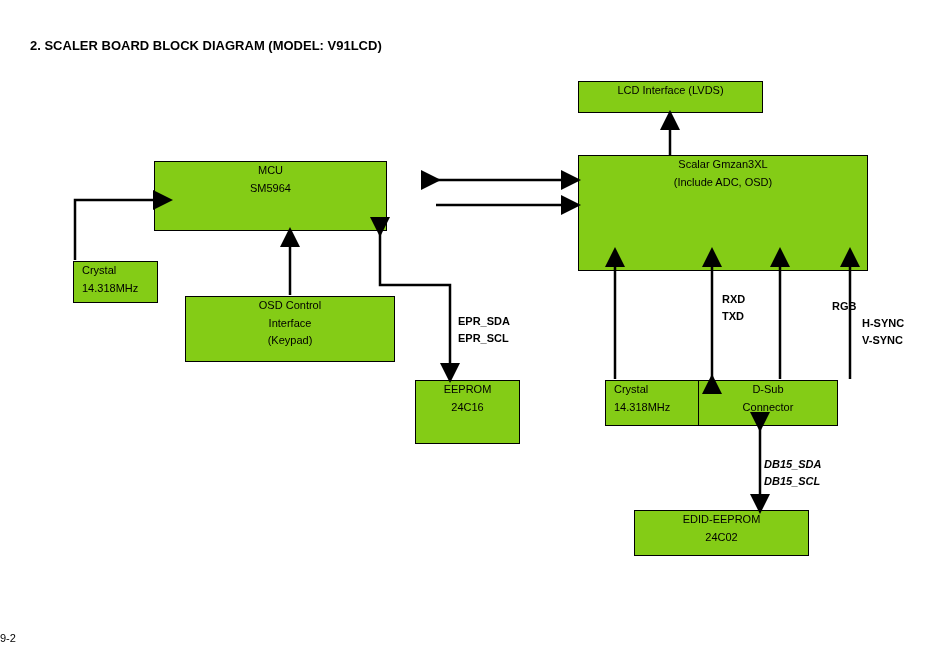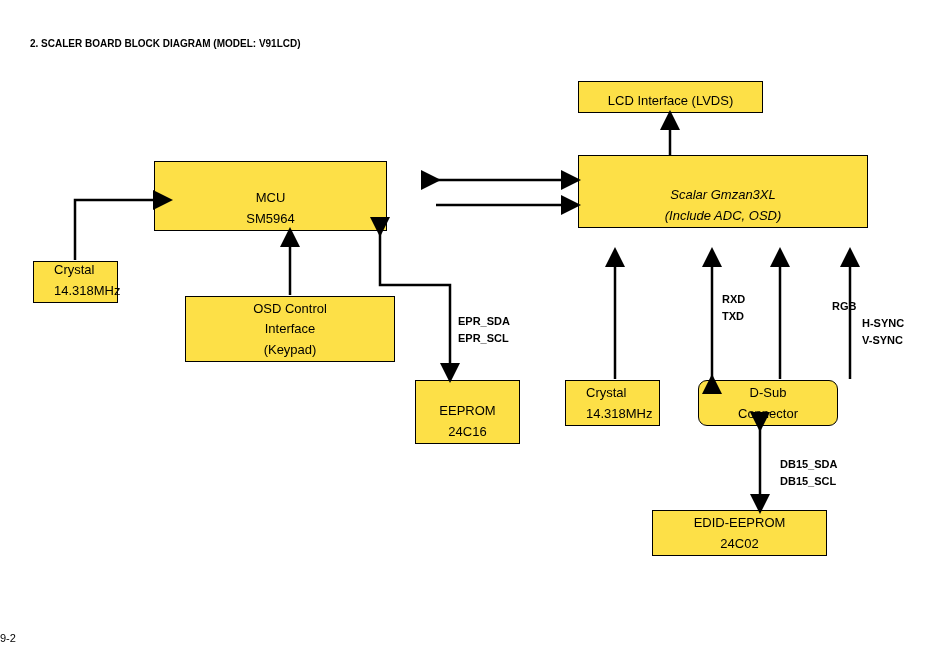--- a/index.html
+++ b/index.html
@@ -8,39 +8,40 @@
     font-family: Arial, Helvetica, sans-serif;
     background: #fff;
     width: 950px;
     height: 672px;
     position: relative;
   }
   .title {
     position: absolute;
     left: 30px;
     top: 38px;
-    font-size: 10px;
+    font-size: 13px;
     font-weight: bold;
   }
   .box {
     position: absolute;
     border: 1px solid #000;
-    font-size: 13px;
+    font-size: 11px;
     text-align: center;
     display: flex;
     flex-direction: column;
-    justify-content: flex-end;
+    justify-content: flex-start;
     align-items: center;
     line-height: 1.6;
-    background: #fde047;
+    background: #84cc16;
   }
   .box.left-align {
     align-items: flex-start;
-    padding-left: 20px;
+    padding-left: 8px;
     text-align: left;
+    margin-left: 40px;
   }
   .signal {
     position: absolute;
     font-size: 11px;
     font-weight: bold;
     line-height: 1.5;
   }
   .page-num {
     position: absolute;
     left: 0;
@@ -71,21 +72,21 @@
 
 <div class="box" style="left:578px; top:81px; width:185px; height:32px;">
   <span>LCD Interface (LVDS)</span>
 </div>
 
 <div class="box" style="left:154px; top:161px; width:233px; height:70px;">
   <span>MCU</span>
   <span>SM5964</span>
 </div>
 
-<div class="box" style="left:578px; top:155px; width:290px; height:73px;font-style:italic;">
+<div class="box" style="left:578px; top:155px; width:290px; height:116px;">
   <span>Scalar Gmzan3XL</span>
   <span>(Include ADC, OSD)</span>
 </div>
 
 <div class="box left-align" style="left:33px; top:261px; width:85px; height:42px;">
   <span>Crystal</span>
   <span>14.318MHz</span>
 </div>
 
 <div class="box" style="left:185px; top:296px; width:210px; height:66px;">
@@ -97,26 +98,26 @@
 <div class="box" style="left:415px; top:380px; width:105px; height:64px;">
   <span>EEPROM</span>
   <span>24C16</span>
 </div>
 
 <div class="box left-align" style="left:565px; top:380px; width:95px; height:46px;">
   <span>Crystal</span>
   <span>14.318MHz</span>
 </div>
 
-<div class="box" style="left:698px; top:380px; width:140px; height:46px;border-radius:9px;">
+<div class="box" style="left:698px; top:380px; width:140px; height:46px;">
   <span>D-Sub</span>
   <span>Connector</span>
 </div>
 
-<div class="box" style="left:652px; top:510px; width:175px; height:46px;">
+<div class="box" style="left:634px; top:510px; width:175px; height:46px;">
   <span>EDID-EEPROM</span>
   <span>24C02</span>
 </div>
 
 <div class="signal" style="left:458px; top:313px;">
   <div>EPR_SDA</div>
   <div>EPR_SCL</div>
 </div>
 
 <div class="signal" style="left:722px; top:291px; text-align:left;">
@@ -124,21 +125,21 @@
   <div>TXD</div>
 </div>
 
 <div class="signal" style="left:812px; top:298px;padding-left:20px;">RGB</div>
 
 <div class="signal" style="left:862px; top:291px;margin-top:24px;">
   <div>H-SYNC</div>
   <div>V-SYNC</div>
 </div>
 
-<div class="signal" style="left:780px; top:456px;">
+<div class="signal" style="left:764px; top:456px;font-style:italic;">
   <div>DB15_SDA</div>
   <div>DB15_SCL</div>
 </div>
 
 <div class="page-num">9-2</div>
 
 <svg>
   <defs>
     <marker id="ah" markerWidth="8" markerHeight="8" refX="6" refY="4" orient="auto">
       <path d="M0,0 L8,4 L0,8 Z" class="arrowhead"></path>

